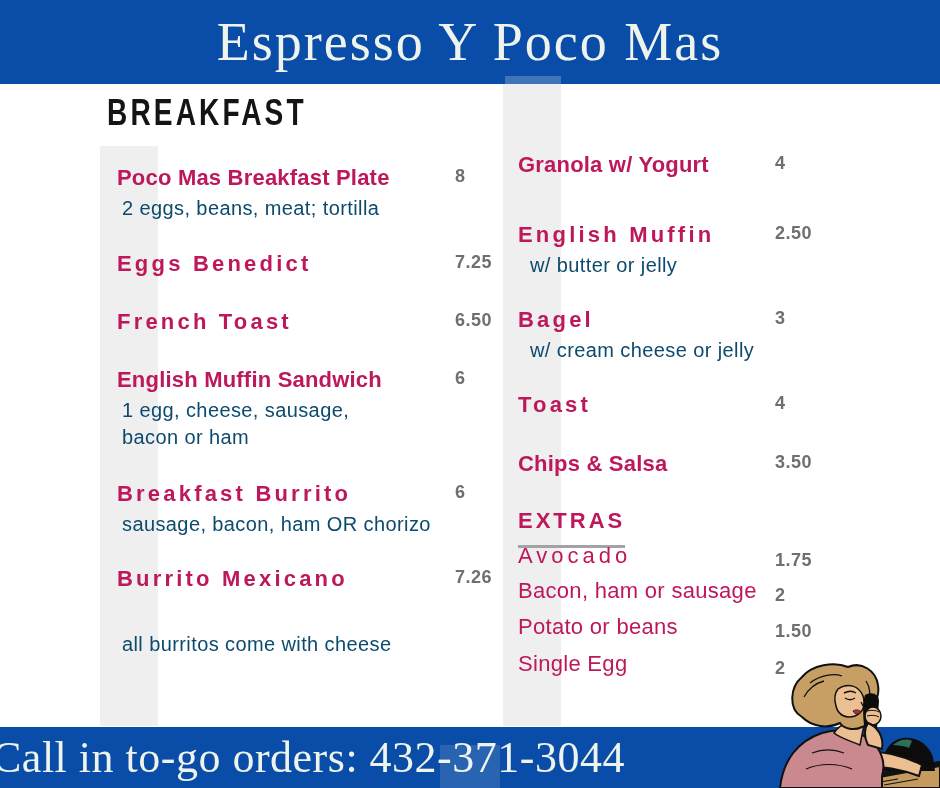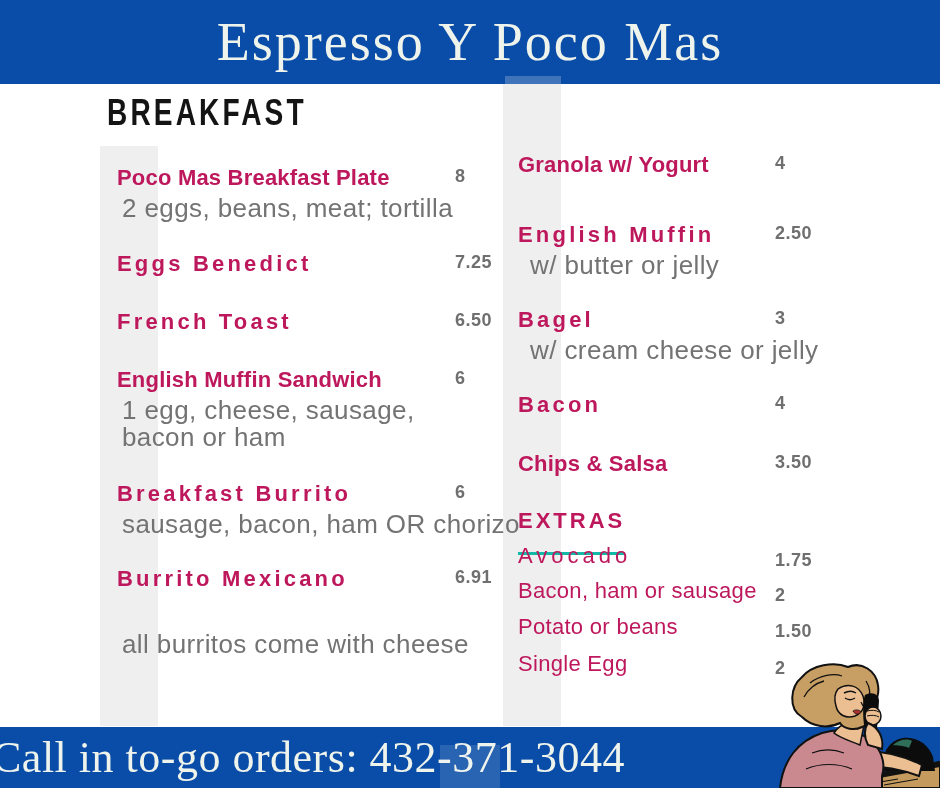--- a/index.html
+++ b/index.html
@@ -43,29 +43,29 @@
   .row { position:relative; }
   .iname {
     display:inline-block; font-weight:700; font-size:22px; line-height:27px;
     letter-spacing:0.2px; color:#be185d; max-width:335px;
   }
   .iprice {
     position:absolute; top:2px; font-size:18px; font-weight:700;
     color:#6f6f6f; letter-spacing:0.5px; white-space:nowrap;
   }
   .idesc {
-    margin-top:4px; font-size:26px; font-weight:400; color:#737373;
+    margin-top:4px; font-size:20px; font-weight:400; color:#0c4a6e;
     letter-spacing:0.4px; line-height:27px; white-space:nowrap;
   }
   .v-bold-spaced .iname { letter-spacing:3.2px; }
   .v-regular .iname { font-weight:400; letter-spacing:0.3px; }
   .v-regular-spaced .iname { font-weight:400; letter-spacing:4px; }
   .v-regular .iprice, .v-regular-spaced .iprice { top:8px; }
   .v-heading .iname {
-    letter-spacing:3px; border-bottom:3px solid #14b8a6; padding-bottom:18px;
+    letter-spacing:3px; border-bottom:3px solid #a3a3a3; padding-bottom:11px;
   }
   
   .illustration { position:absolute; left:778px; top:653px; width:162px; height:135px; z-index:5; }
 </style>
 </head>
 <body>
 
 <div class="canvas">
 
   <div class="topbar">
@@ -117,21 +117,21 @@
       <span class="iname">Breakfast Burrito</span>
       <span class="iprice" style="left: 338px;">6</span>
     </div>
     <div class="idesc" style="margin-left: 5px;">
           <div>sausage, bacon, ham OR chorizo</div>
         </div>
   </div>
       <div class="item v-bold-spaced" style="left: 117px; top: 565px;">
     <div class="row">
       <span class="iname">Burrito Mexicano</span>
-      <span class="iprice" style="left: 338px;">6.91</span>
+      <span class="iprice" style="left: 338px;">7.26</span>
     </div>
 
   </div>
       <div class="item v-bold" style="left: 117px; top: 627px;">
     <div class="idesc" style="margin-left: 5px;">
           <div>all burritos come with cheese</div>
         </div>
   </div>
     </div>
   <div class="col">
@@ -155,21 +155,21 @@
     <div class="row">
       <span class="iname">Bagel</span>
       <span class="iprice" style="left: 257px;">3</span>
     </div>
     <div class="idesc" style="margin-left: 12px;">
           <div>w/ cream cheese or jelly</div>
         </div>
   </div>
       <div class="item v-bold-spaced" style="left: 518px; top: 391px;">
     <div class="row">
-      <span class="iname">Bacon</span>
+      <span class="iname">Toast</span>
       <span class="iprice" style="left: 257px;">4</span>
     </div>
 
   </div>
       <div class="item v-bold" style="left: 518px; top: 450px;">
     <div class="row">
       <span class="iname">Chips &amp; Salsa</span>
       <span class="iprice" style="left: 257px;">3.50</span>
     </div>
 

